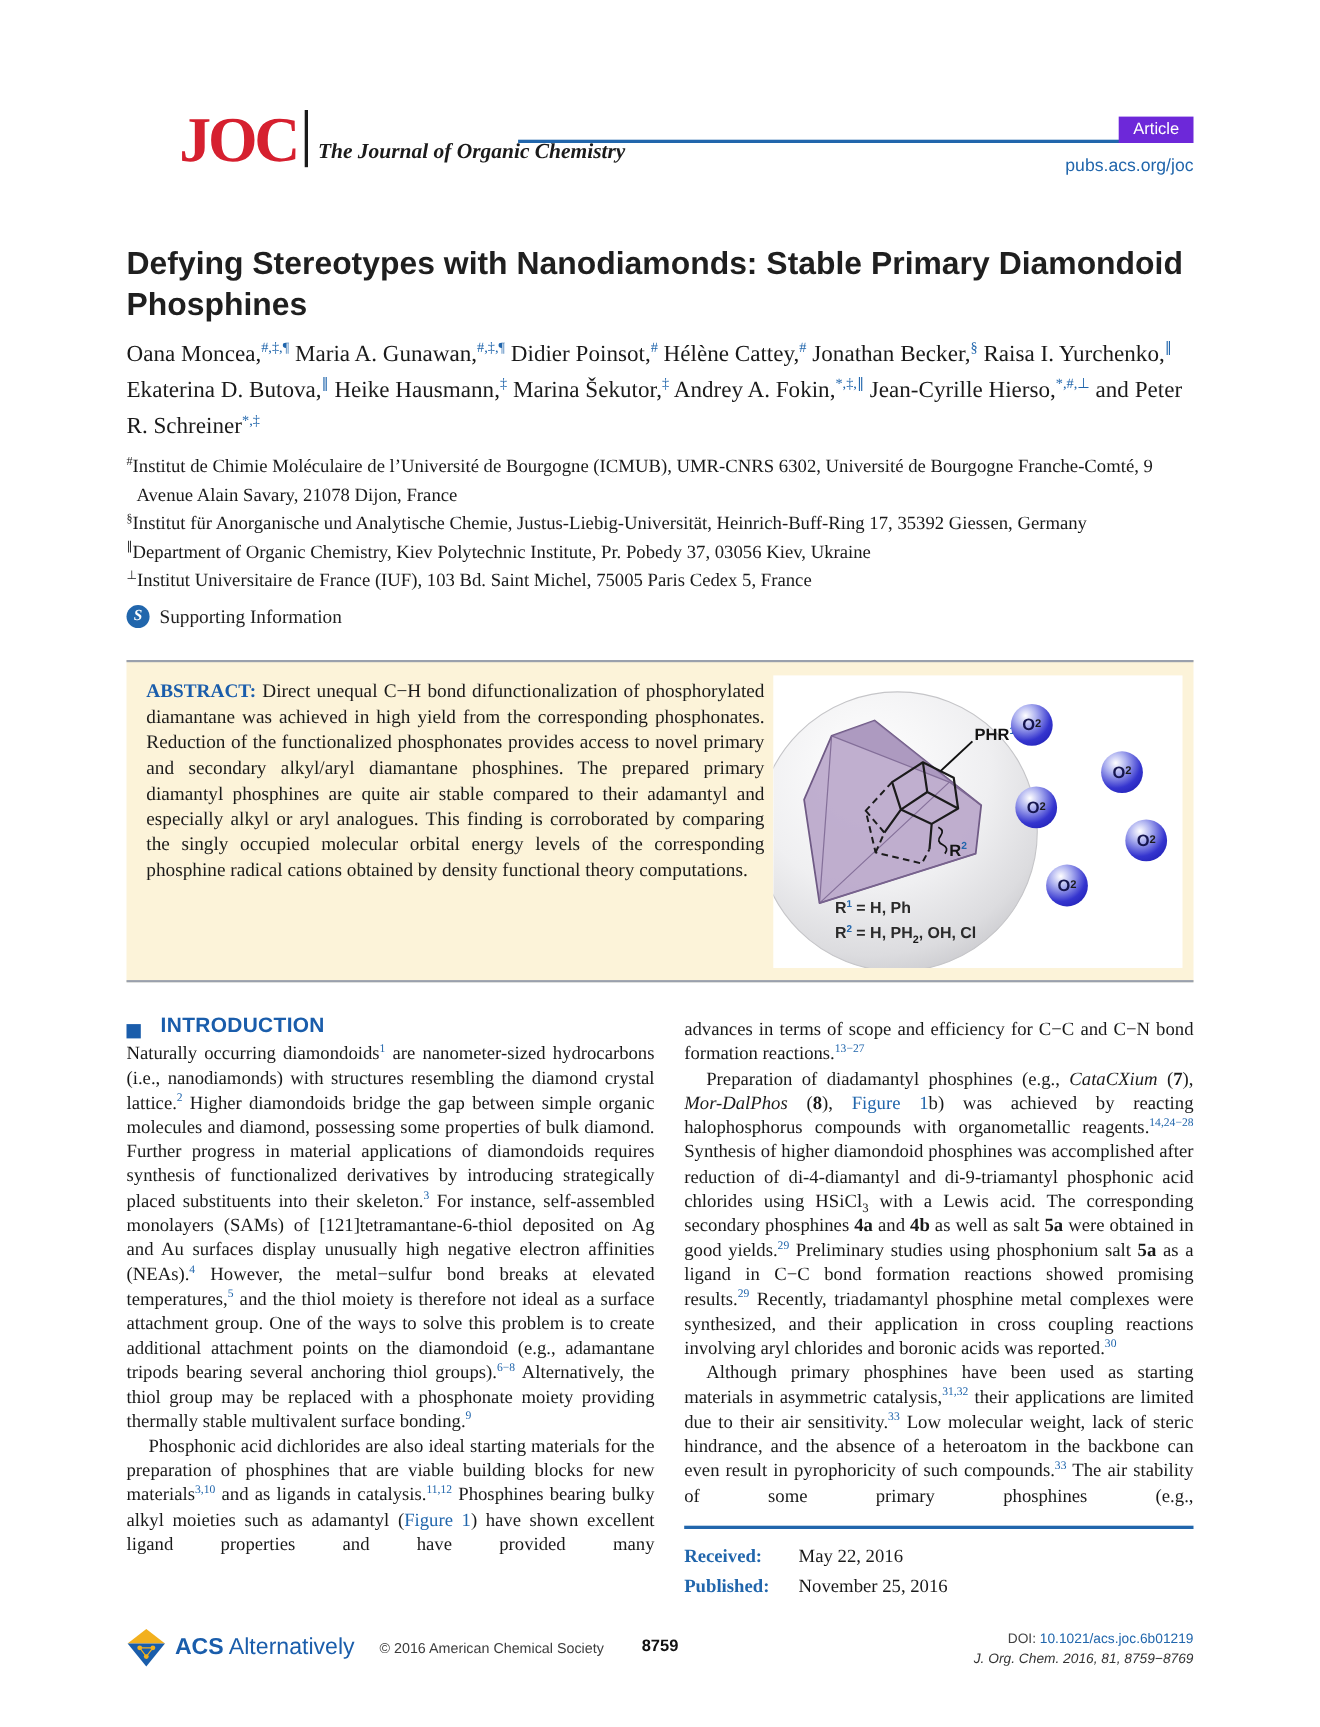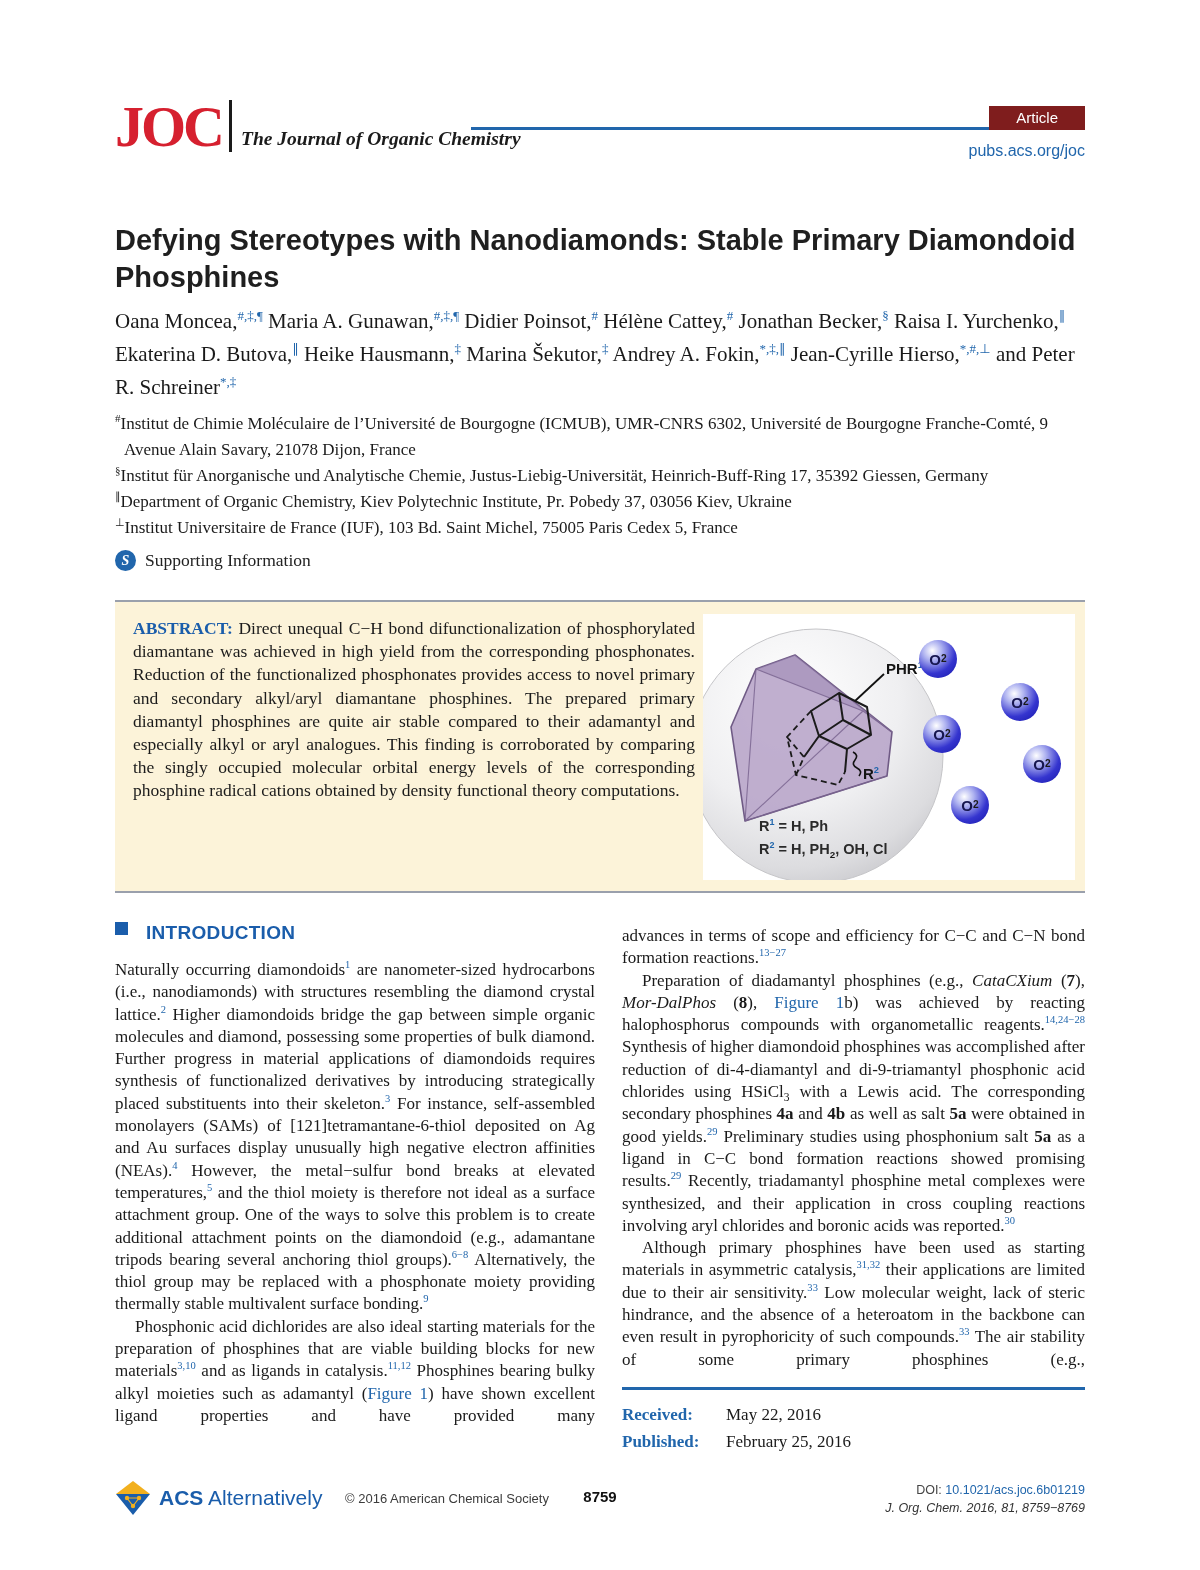--- a/index.html
+++ b/index.html
@@ -3,27 +3,27 @@
 <meta charset="utf-8">
 <style>
   html,body{margin:0;padding:0;background:#ffffff;}
   .page{position:relative;width:1200px;height:1570px;background:#fff;margin:0 auto;overflow:hidden;
         font-family:"Liberation Serif",serif;color:#1a1a1a;}
 
   
   .m-header{position:absolute;left:115px;top:100px;width:970px;height:70px;}
   .logo{position:absolute;left:0;top:0;display:flex;align-items:flex-end;}
   .joc{font-family:"Liberation Serif",serif;font-weight:bold;font-size:58px;line-height:0.92;
-       letter-spacing:-3px;color:#d6202f;}
+       letter-spacing:-3px;color:#d6202f;margin-left:48px;}
   .joc-bar{width:3px;height:52px;background:#1a1a1a;margin:0 9px 1px 7px;}
   .journal-name{font-family:"Liberation Serif",serif;font-weight:bold;font-style:italic;
                 font-size:19.5px;color:#1b1b1b;padding-bottom:3px;white-space:nowrap;}
   .h-rule{position:absolute;left:356px;right:67px;top:27px;height:3px;background:#2166ac;}
-  .badge{position:absolute;right:0;top:6px;background:#7f1d1d;color:#fff;
-         font-family:"Liberation Sans",sans-serif;font-size:15px;padding:3px 27px 4px;}
+  .badge{position:absolute;right:0;top:6px;background:#6d28d9;color:#fff;
+         font-family:"Liberation Sans",sans-serif;font-size:15px;padding:3px 13px 4px;}
   .site-url{position:absolute;right:0;top:42px;color:#2166ac;
             font-family:"Liberation Sans",sans-serif;font-size:16px;}
 
   
   .m-head-block{position:absolute;left:115px;top:222px;width:970px;}
   h1.title{margin:0;font-family:"Liberation Sans",sans-serif;font-weight:bold;
            font-size:29px;line-height:37px;color:#1f1f1f;}
   .authors{margin-top:9px;font-size:21px;line-height:33px;color:#1a1a1a;}
   .authors sup{font-size:13px;color:#2166ac;line-height:0;}
   .affils{margin-top:7px;}
@@ -55,21 +55,21 @@
       display:flex;align-items:center;justify-content:center;
       font-family:"Liberation Sans",sans-serif;font-weight:bold;font-size:15px;color:#16164f;}
   .o2 sub{font-size:0.7em;line-height:0;}
   .o2-1{left:216px;top:26px;} .o2-2{left:298px;top:69px;} .o2-3{left:220px;top:101px;}
   .o2-4{left:320px;top:131px;} .o2-5{left:248px;top:172px;}
 
   
   .col{position:absolute;top:922px;}
   .col-left{left:115px;width:480px;}
   .col-right{left:622px;width:463px;top:925px;}
-  .sec-head{display:flex;align-items:flex-start;margin-bottom:15px;}
+  .sec-head{display:flex;align-items:flex-end;margin-bottom:3px;}
   .sec-square{width:13px;height:13px;background:#1a5dab;margin-right:18px;flex:0 0 auto;}
   .sec-title{font-family:"Liberation Sans",sans-serif;font-weight:bold;font-size:19px;
              letter-spacing:0.3px;color:#1a5dab;}
   p.body{margin:0;font-size:17px;line-height:22.3px;text-align:justify;color:#1a1a1a;}
   p.body.ind{text-indent:20px;}
   p.body.cont{text-align-last:justify;}
   .rich sup{font-size:0.62em;line-height:0;color:#2166ac;}
   .rich sub{font-size:0.68em;line-height:0;color:#1a1a1a;}
   .rich .it{font-style:italic;}
   .rich .bd{font-weight:bold;}
@@ -198,21 +198,21 @@
     <p class="body rich ind"><span>Preparation of diadamantyl phosphines (e.g., </span><span class="it">CataCXium</span><span> (</span><span class="bd">7</span><span>), </span><span class="it">Mor-DalPhos</span><span> (</span><span class="bd">8</span><span>), </span><span class="lnk">Figure 1</span><span>b) was achieved by reacting halophosphorus compounds with organometallic reagents.</span><sup>14,24−28</sup><span> Synthesis of higher diamondoid phosphines was accomplished after reduction of di-4-diamantyl and di-9-triamantyl phosphonic acid chlorides using HSiCl</span><sub>3</sub><span> with a Lewis acid. The corresponding secondary phosphines </span><span class="bd">4a</span><span> and </span><span class="bd">4b</span><span> as well as salt </span><span class="bd">5a</span><span> were obtained in good yields.</span><sup>29</sup><span> Preliminary studies using phosphonium salt </span><span class="bd">5a</span><span> as a ligand in C−C bond formation reactions showed promising results.</span><sup>29</sup><span> Recently, triadamantyl phosphine metal complexes were synthesized, and their application in cross coupling reactions involving aryl chlorides and boronic acids was reported.</span><sup>30</sup></p>
     <p class="body rich ind cont"><span>Although primary phosphines have been used as starting materials in asymmetric catalysis,</span><sup>31,32</sup><span> their applications are limited due to their air sensitivity.</span><sup>33</sup><span> Low molecular weight, lack of steric hindrance, and the absence of a heteroatom in the backbone can even result in pyrophoricity of such compounds.</span><sup>33</sup><span> The air stability of some primary phosphines (e.g.,</span></p>
 
     <div class="dates">
       <div class="date-row">
         <span class="date-label">Received:</span>
         <span class="date-value">May 22, 2016</span>
       </div>
       <div class="date-row">
         <span class="date-label">Published:</span>
-        <span class="date-value">February 25, 2016</span>
+        <span class="date-value">November 25, 2016</span>
       </div>
     </div>
   </div>
 
   <div class="m-footer">
     <div class="acs-logo">
       <svg class="acs-mark" width="36" height="36" viewBox="0 0 36 36">
         <polygon points="18,1 35,14 1,14" fill="#f2b01e"></polygon>
         <polygon points="1,14 35,14 18,35" fill="#1a5dab"></polygon>
         <circle cx="12" cy="18" r="2.2" fill="#f2b01e"></circle>

